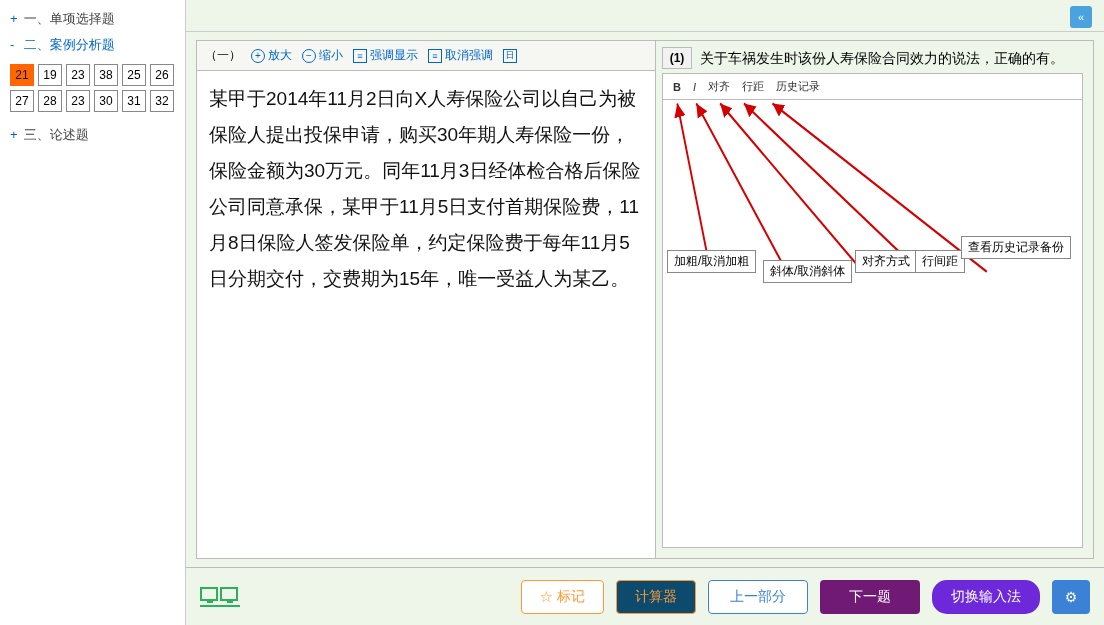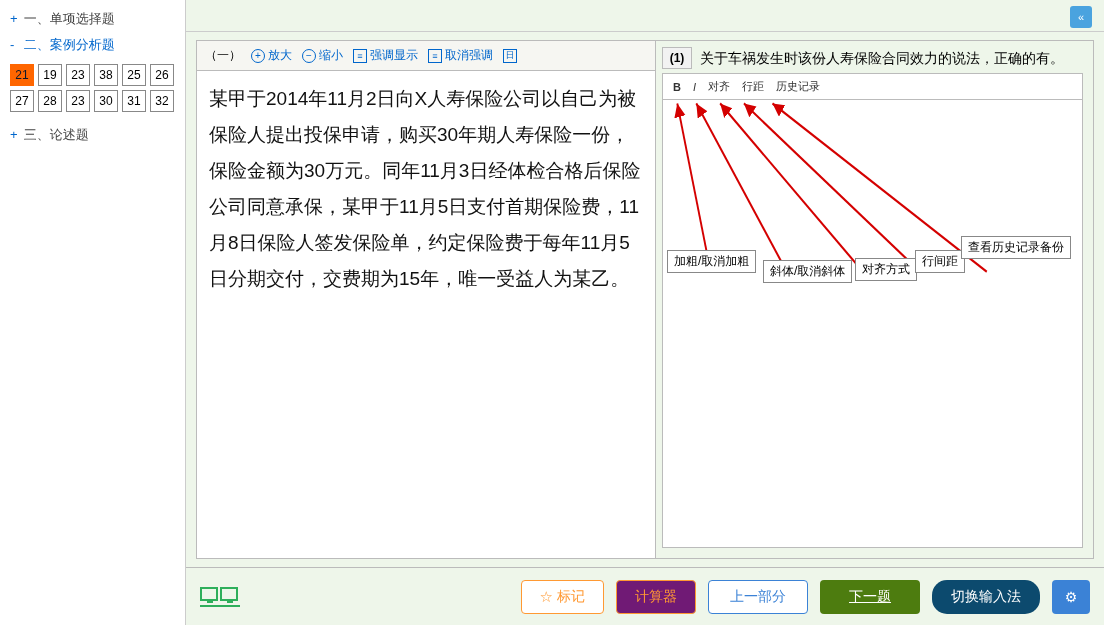--- a/index.html
+++ b/index.html
@@ -35,24 +35,24 @@
 .annotation-label { position: absolute; border: 1px solid #888; background: #fff; padding: 2px 6px; font-size: 12px; white-space: nowrap; z-index: 5; }
 .arrows-svg { position: absolute; left: 0; top: 0; width: 100%; height: 100%; pointer-events: none; z-index: 4; }
 .footer { height: 58px; border-top: 1px solid #bbb; display: flex; align-items: center; padding: 0 14px; gap: 12px; background: #eef6ea; }
 .footer-left { flex: 1; display: flex; align-items: center; }
 .monitor-icons { display: flex; gap: 2px; }
 .monitor { width: 18px; height: 14px; border: 2px solid #2eaf5b; position: relative; }
 .monitor::after { content: ''; position: absolute; left: 5px; bottom: -4px; width: 6px; height: 2px; background: #2eaf5b; }
 .monitor-base { width: 40px; height: 2px; background: #2eaf5b; margin-top: 4px; }
 .btn { height: 34px; padding: 0 18px; border-radius: 4px; display: flex; align-items: center; justify-content: center; font-size: 14px; cursor: pointer; border: 1px solid transparent; gap: 4px; }
 .btn-mark { border-color: #ff9933; color: #ff9933; background: #fff; }
-.btn-calc { border-color: #ff9933; color: #ff9933; background: #701a75; }
+.btn-calc { border-color: #ff9933; color: #ff9933; background: #0c4a6e; }
 .btn-prev { border-color: #3b82d6; color: #3b82d6; background: #fff; min-width: 100px; justify-content: center; }
-.btn-next { background: #4d7c0f; color: #fff; min-width: 100px; text-decoration: underline; }
-.btn-ime { background: #0c4a6e; color: #fff; min-width: 100px; border-radius: 15px; }
+.btn-next { background: #701a75; color: #fff; min-width: 100px; }
+.btn-ime { background: #6d28d9; color: #fff; min-width: 100px; border-radius: 15px; }
 .btn-gear { background: #3b82d6; color: #fff; width: 38px; padding: 0; }
 .star { font-size: 15px; }
 </style>
 </head>
 <body>
 
 <div class="app">
   <div class="sidebar">
     <div class="section-title grey">
       <span class="expander">+</span>
@@ -138,21 +138,21 @@
                     </marker>
                   </defs>
                 <line x1="50" y1="150" x2="15" y2="3" stroke="#d40000" stroke-width="2" marker-end="url(#ah)"></line>
                 <line x1="130" y1="150" x2="35" y2="3" stroke="#d40000" stroke-width="2" marker-end="url(#ah)"></line>
                 <line x1="210" y1="150" x2="60" y2="3" stroke="#d40000" stroke-width="2" marker-end="url(#ah)"></line>
                 <line x1="270" y1="150" x2="85" y2="3" stroke="#d40000" stroke-width="2" marker-end="url(#ah)"></line>
                 <line x1="340" y1="150" x2="115" y2="3" stroke="#d40000" stroke-width="2" marker-end="url(#ah)"></line>
               </svg>
               <div class="annotation-label" style="left:4px; top:150px;">加粗/取消加粗</div>
               <div class="annotation-label" style="left:100px;top:160px;">斜体/取消斜体</div>
-              <div class="annotation-label" style="left:192px;top:158px;">对齐方式</div>
+              <div class="annotation-label" style="left:192px;top:150px;">对齐方式</div>
               <div class="annotation-label" style="left:252px;top:150px;">行间距</div>
               <div class="annotation-label" style="left:298px;top:136px;">查看历史记录备份</div>
             </div>
           </div>
         </div>
       </div>
     </div>
 
     <div class="footer">
       <div class="footer-left">

